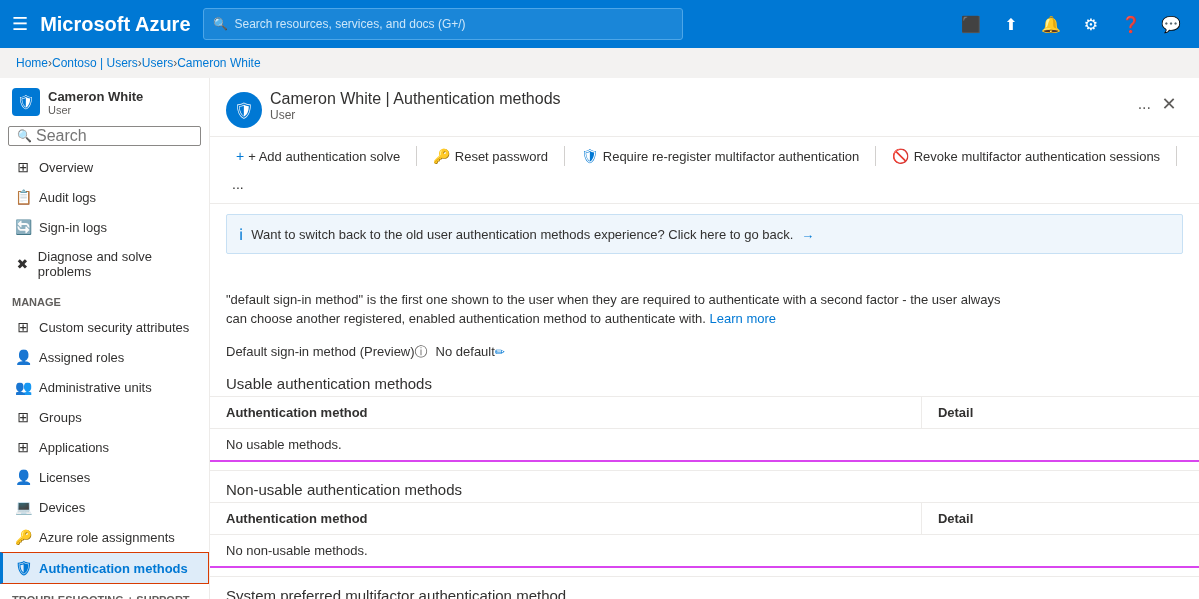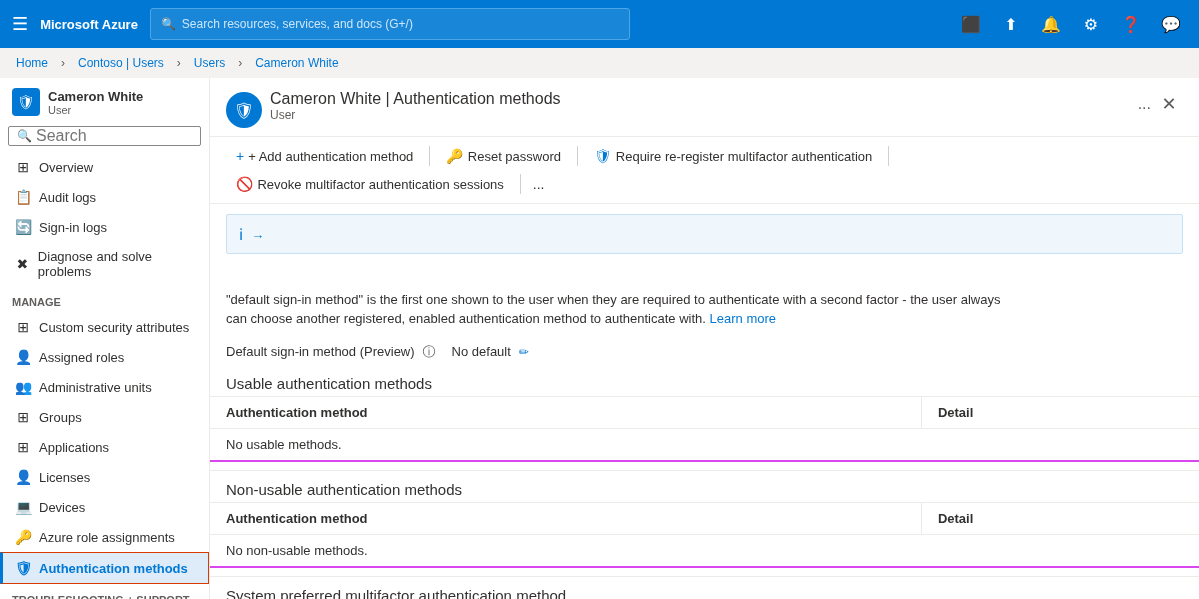--- a/index.html
+++ b/index.html
@@ -9,21 +9,21 @@
     
     .topnav {
       height: 48px;
       background: #0078d4;
       display: flex;
       align-items: center;
       padding: 0 12px;
       gap: 12px;
     }
     .topnav-hamburger { color: white; font-size: 18px; cursor: pointer; }
-    .topnav-logo { color: white; font-weight: 700; font-size: 13px; white-space: nowrap; }
+    .topnav-logo { color: white; font-weight: 700; font-size: 20px; white-space: nowrap; }
     .topnav-search {
       flex: 1;
       max-width: 480px;
       height: 32px;
       background: #1a86d8;
       border: 1px solid #4da6e8;
       border-radius: 3px;
       display: flex;
       align-items: center;
       padding: 0 10px;
@@ -45,21 +45,21 @@
 
     
     .breadcrumb {
       height: 30px;
       background: #f3f2f1;
       display: flex;
       align-items: center;
       padding: 0 16px;
       font-size: 12px;
       color: #0078d4;
-      gap: 13px;
+      gap: 0;
     }
     .breadcrumb span { color: #605e5c; }
     .breadcrumb a { color: #0078d4; text-decoration: none; cursor: pointer; }
 
     
     .main-layout {
       display: flex;
       height: calc(599px - 48px - 30px);
       background: white;
     }
@@ -216,21 +216,20 @@
       color: #323130;
       line-height: 1.5;
     }
     .description a { color: #0078d4; text-decoration: none; }
 
     
     .default-signin {
       padding: 4px 16px 8px;
       display: flex;
       align-items: center;
-      gap: 8px;
       font-size: 13px;
       color: #323130;
     }
     .default-signin .label { font-weight: 400; }
     .default-signin .info-icon { color: #605e5c; font-size: 13px; }
     .default-signin .value { margin-left: 8px; color: #323130; }
     .default-signin .edit-icon { color: #0078d4; cursor: pointer; font-size: 12px; }
 
     
     .section-title {
@@ -388,21 +387,21 @@
       </div>
       <div class="content-header-actions">
         <span class="header-ellipsis">...</span>
         <span class="header-close">✕</span>
       </div>
     </div>
 
     <div class="toolbar">
       <button class="toolbar-btn">
         <span class="btn-icon">+</span>
-        <span>+ Add authentication method</span>
+        <span>+ Add authentication solve</span>
       </button>
       <div class="toolbar-separator"></div>
       <button class="toolbar-btn">
         <span class="btn-icon">🔑</span>
         <span>Reset password</span>
       </button>
       <div class="toolbar-separator"></div>
       <button class="toolbar-btn">
         <span class="btn-icon">🛡</span>
         <span>Require re-register multifactor authentication</span>
@@ -411,20 +410,21 @@
       <button class="toolbar-btn">
         <span class="btn-icon">🚫</span>
         <span>Revoke multifactor authentication sessions</span>
       </button>
       <div class="toolbar-separator"></div>
       <span class="toolbar-more">...</span>
     </div>
 
     <div class="info-bar">
       <span class="info-icon">ℹ</span>
+      <span>Want to switch back to the old user authentication methods experience? Click here to go back.</span>
       <a href="#">→</a>
     </div>
 
     <div class="description">
       <br>
       <span>"default sign-in method" is the first one shown to the user when they are required to authenticate with a second factor - the user always</span>
       <br>
       <span>can choose another registered, enabled authentication method to authenticate with.</span>
       <a href="#">Learn more</a>
     </div>

